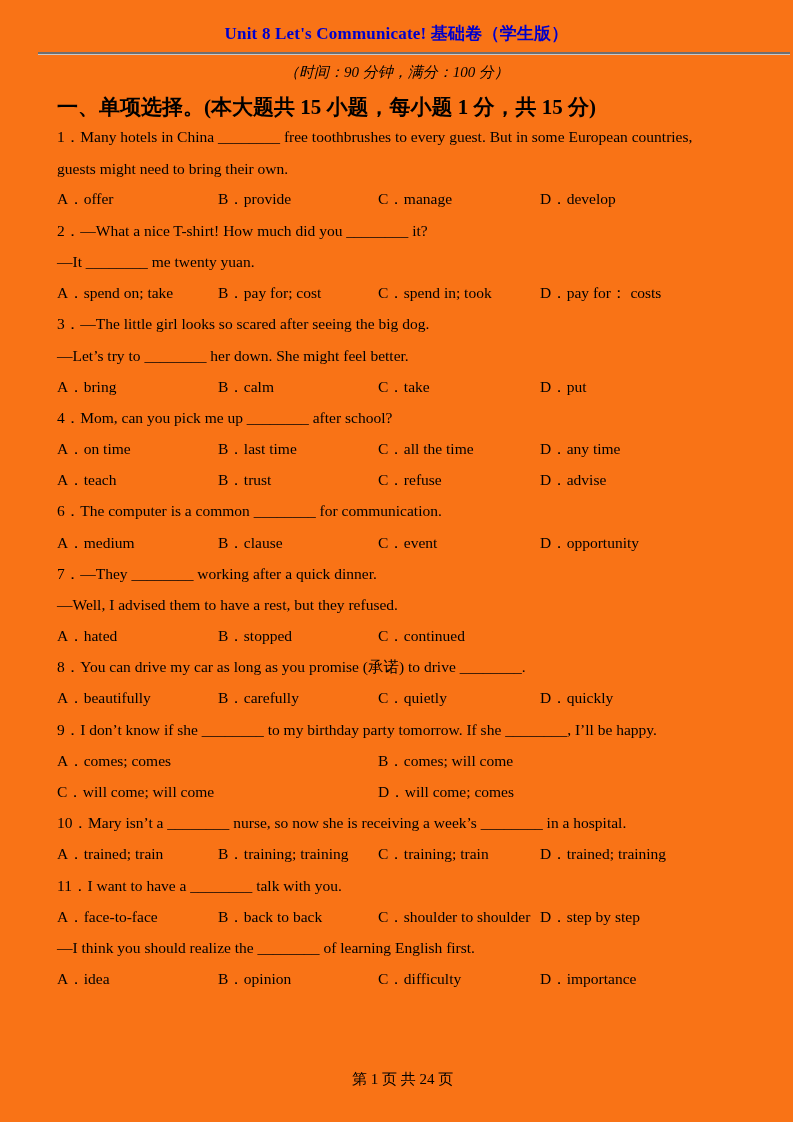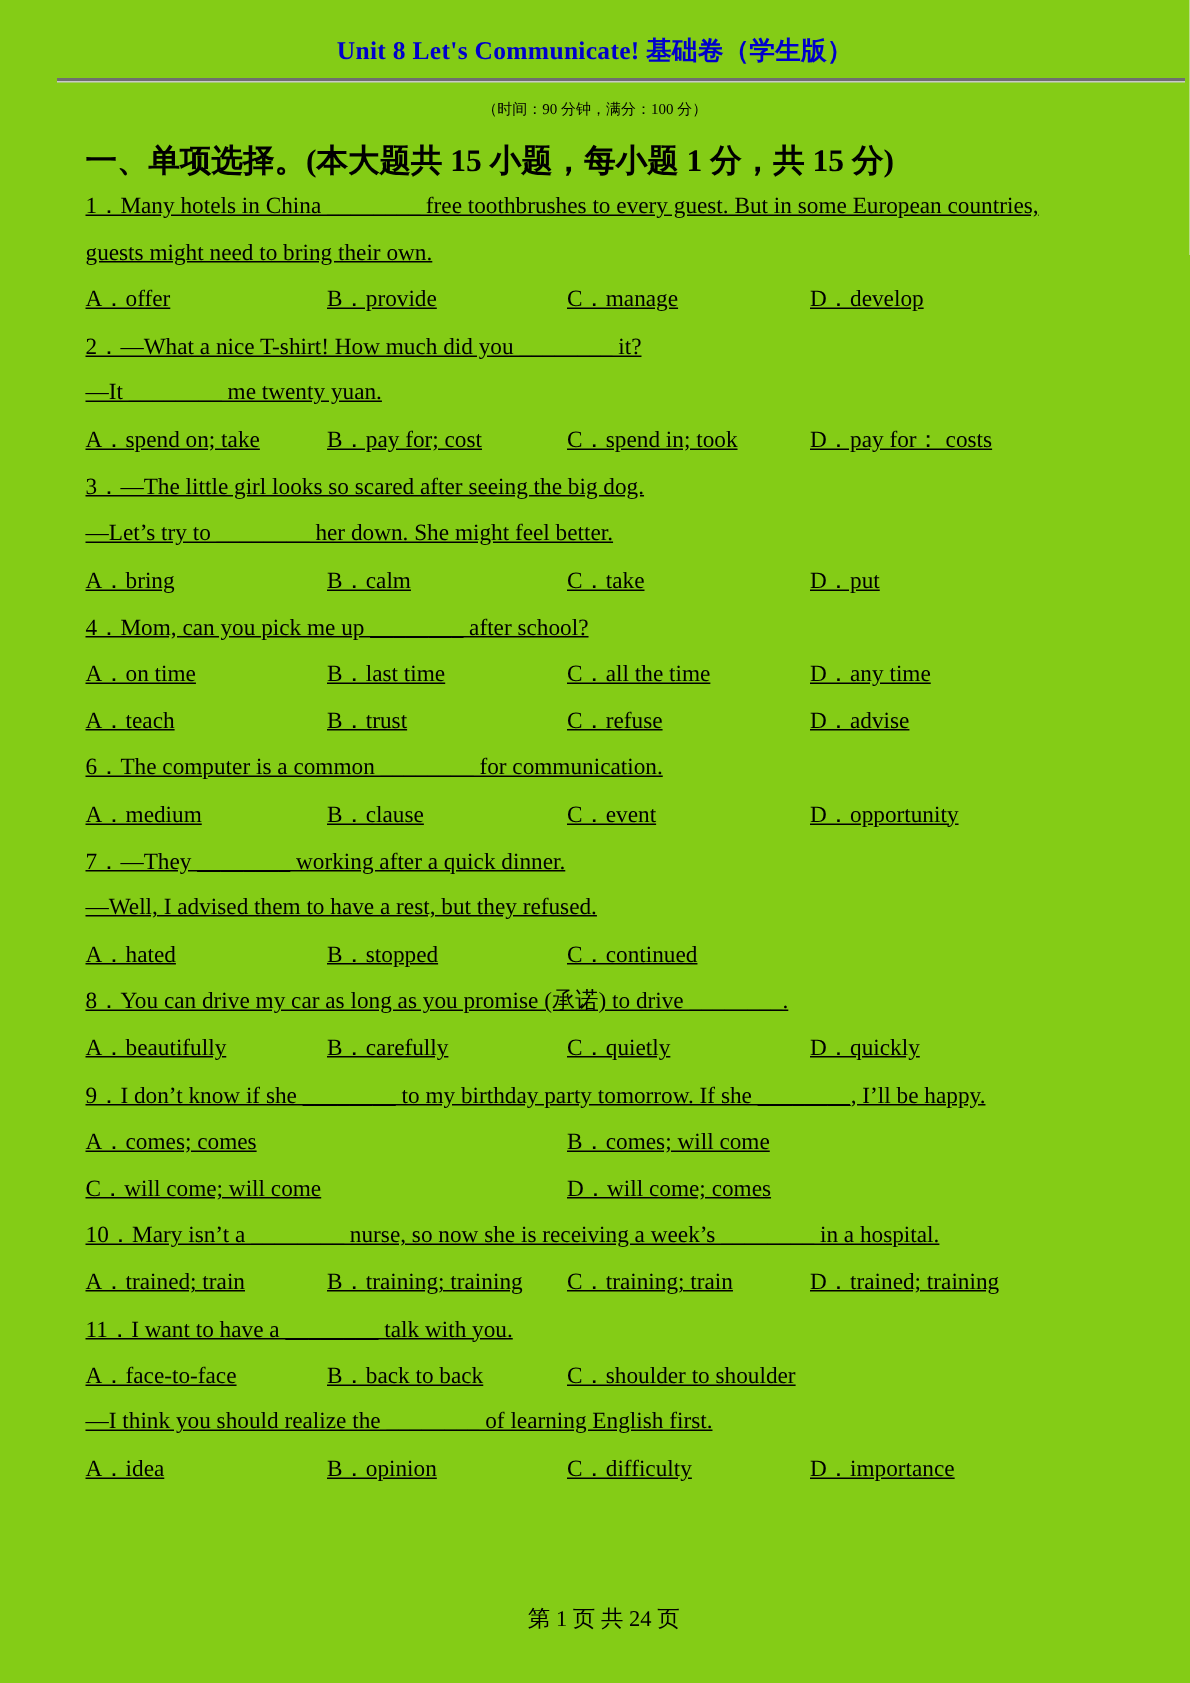--- a/index.html
+++ b/index.html
@@ -1,21 +1,21 @@
 <!DOCTYPE html>
 <html><head>
 <meta charset="utf-8">
 <style>
   html, body { margin: 0; padding: 0; background: #e8e8e8; }
   .page {
     position: relative;
     width: 793px;
     height: 1122px;
     margin: 0 auto;
-    background: #84cc16;
+    background: #f97316;
     font-family: "Liberation Serif", "DejaVu Serif", serif;
     color: #000000;
     overflow: hidden;
   }
   .doc-title {
     height: 52px;
     box-sizing: border-box;
     display: flex;
     align-items: flex-end;
     justify-content: center;
@@ -29,36 +29,36 @@
     height: 2px;
     margin: 0 3px 0 38px;
     background: #6f6f6f;
     box-shadow: 0 1px 0 #c9c9c9;
   }
   .time-row {
     height: 37px;
     display: flex;
     align-items: center;
     justify-content: center;
-    font-size: 10px;
+    font-size: 15px;
     white-space: pre;
+    font-style: italic;
   }
   .section-row {
     height: 31px;
     display: flex;
     align-items: center;
     padding: 0 56px 0 57px;
     font-size: 21px;
     font-weight: bold;
     white-space: pre;
   }
   .content {
     padding: 0 56px 0 57px;
     font-size: 15.5px;
-    text-decoration: underline;
   }
   .line {
     height: 31.2px;
     display: flex;
     align-items: center;
     white-space: pre;
     overflow: visible;
   }
   .opt-row {
     height: 31.2px;
@@ -117,20 +117,20 @@
       <div class="line">—Well, I advised them to have a rest, but they refused.</div>
       <div class="opt-row"><span>A．hated</span><span>B．stopped</span><span>C．continued</span></div>
       <div class="line">8．You can drive my car as long as you promise (承诺) to drive ________.</div>
       <div class="opt-row"><span>A．beautifully</span><span>B．carefully</span><span>C．quietly</span><span>D．quickly</span></div>
       <div class="line">9．I don’t know if she ________ to my birthday party tomorrow. If she ________, I’ll be happy.</div>
       <div class="opt-row two"><span>A．comes; comes</span><span>B．comes; will come</span></div>
       <div class="opt-row two"><span>C．will come; will come</span><span>D．will come; comes</span></div>
       <div class="line">10．Mary isn’t a ________ nurse, so now she is receiving a week’s ________ in a hospital.</div>
       <div class="opt-row"><span>A．trained; train</span><span>B．training; training</span><span>C．training; train</span><span>D．trained; training</span></div>
       <div class="line">11．I want to have a ________ talk with you.</div>
-      <div class="opt-row"><span>A．face-to-face</span><span>B．back to back</span><span>C．shoulder to shoulder</span></div>
+      <div class="opt-row"><span>A．face-to-face</span><span>B．back to back</span><span>C．shoulder to shoulder</span><span>D．step by step</span></div>
       <div class="line">—I think you should realize the ________ of learning English first.</div>
       <div class="opt-row"><span>A．idea</span><span>B．opinion</span><span>C．difficulty</span><span>D．importance</span></div>
     </div>
 
   <div class="footer">第 1 页 共 24 页</div>
 
 </div>
 
 </body></html>

